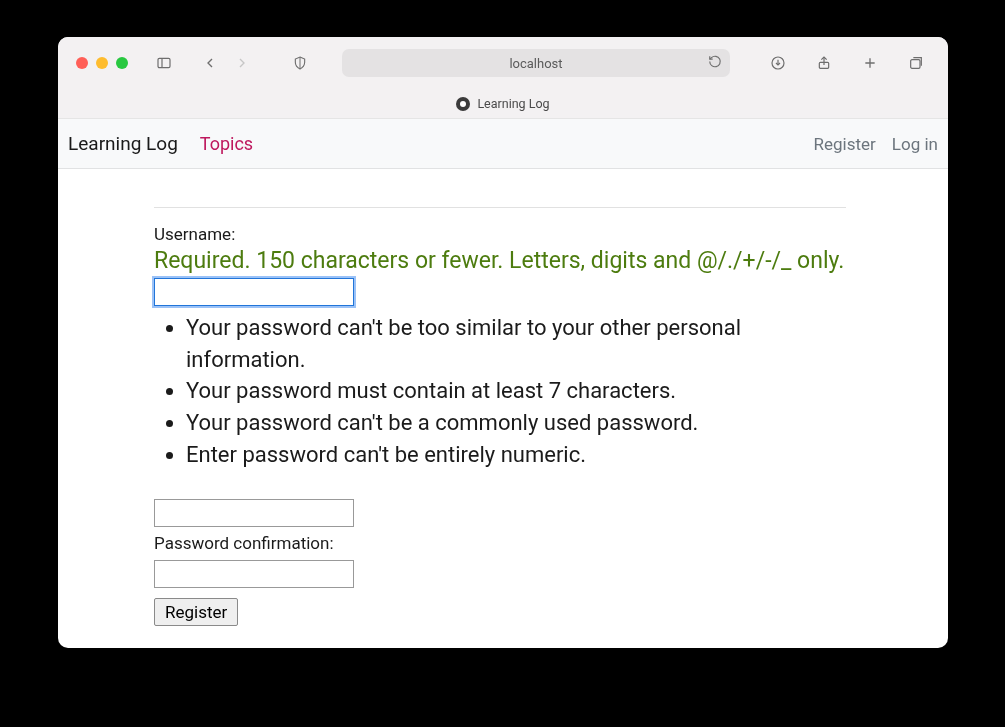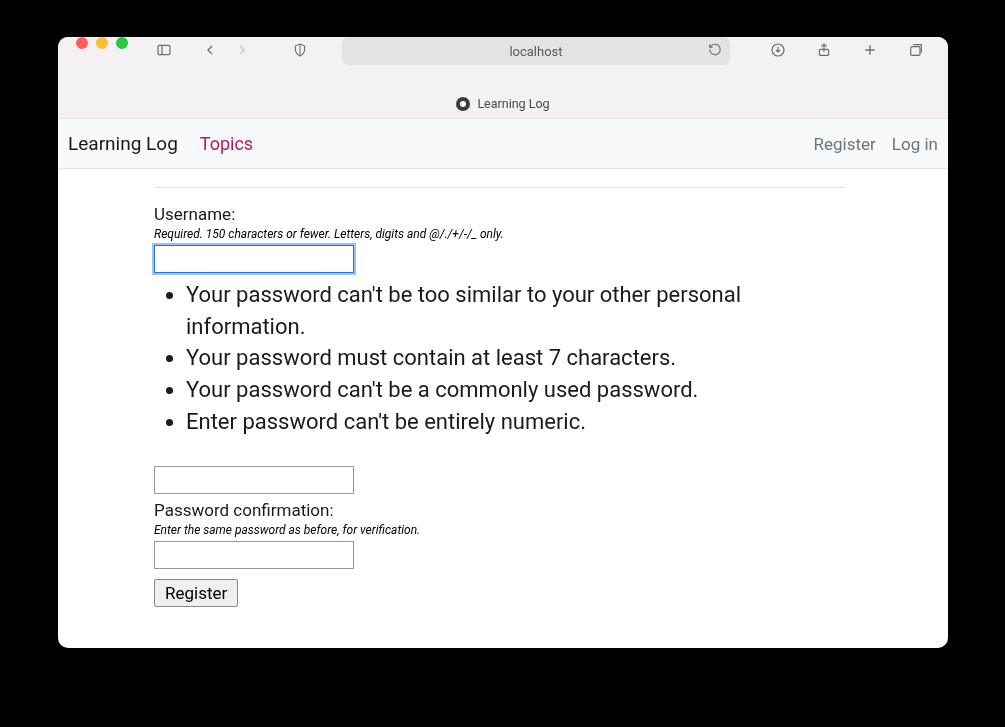--- a/index.html
+++ b/index.html
@@ -21,21 +21,21 @@
       border-radius: 10px;
       overflow: hidden;
       box-shadow: 0 10px 40px rgba(0,0,0,.5);
       display: flex;
       flex-direction: column;
     }
     .titlebar {
       height: 52px;
       background: #f3f1f2;
       display: flex;
-      align-items: flex-start;
+      align-items: center;
       padding: 0 18px;
       gap: 4px;
     }
     .traffic { display:flex; gap:8px; margin-right: 18px; }
     .dot { width:12px; height:12px; border-radius:50%; }
     .dot.red{background:#ff5f57;}
     .dot.yellow{background:#febc2e;}
     .dot.green{background:#28c840;}
     .toolbtn { width:28px; height:26px; display:flex; align-items:center; justify-content:center; color:#6e6e6e; border-radius:5px; }
     .toolbtn.light { color:#c6c6c6; }
@@ -82,26 +82,27 @@
     .brand{ color:#1a1a1a; font-size:19px; margin-right:22px; }
     .navlink{ color:#be185d; font-size:18px; }
     .spacer{flex:1;}
     .navright{ display:flex; gap:16px; color:#6c757d; font-size:17px; }
     .content{
       padding: 18px 0 0 0;
     }
     .container{
       width: 692px;
       margin-left: 96px;
+      margin-top: 20px;
     }
     .hr{
       border:0;border-top:1px solid #e1e1e1;margin:0 0 14px 0;
     }
     .formtext{ font-size:17px; color:#1b1b1b; line-height:1.45; }
-    .help{ font-size:12px; color:#000000;font-style:italic; }
+    .help{ font-size:23px; color:#4d7c0f; }
     input.textinput{
       width:200px;
       height:28px;
       font-size:15px;
       padding:2px 4px;
       border:1px solid #999;
       background:#fff;
       margin-top:4px;
       margin-bottom:2px;
     }
@@ -234,21 +235,20 @@
           <li>Your password must contain at least 7 characters.</li>
           <li>Your password can't be a commonly used password.</li>
           <li>Enter password can't be entirely numeric.</li>
         </ul>
         <div class="gap20"></div>
         <input class="textinput" type="password" style="">
       </div>
 
       <div class="fieldblock">
         <div class="formtext">Password confirmation:</div>
-        <div class="help">Enter the same password as before, for verification.</div>
         <input class="textinput" type="password" style="">
       </div>
 
       <button class="submitbtn">Register</button>
     </div>
   </div>
 
 </div>
 
 </body></html>

